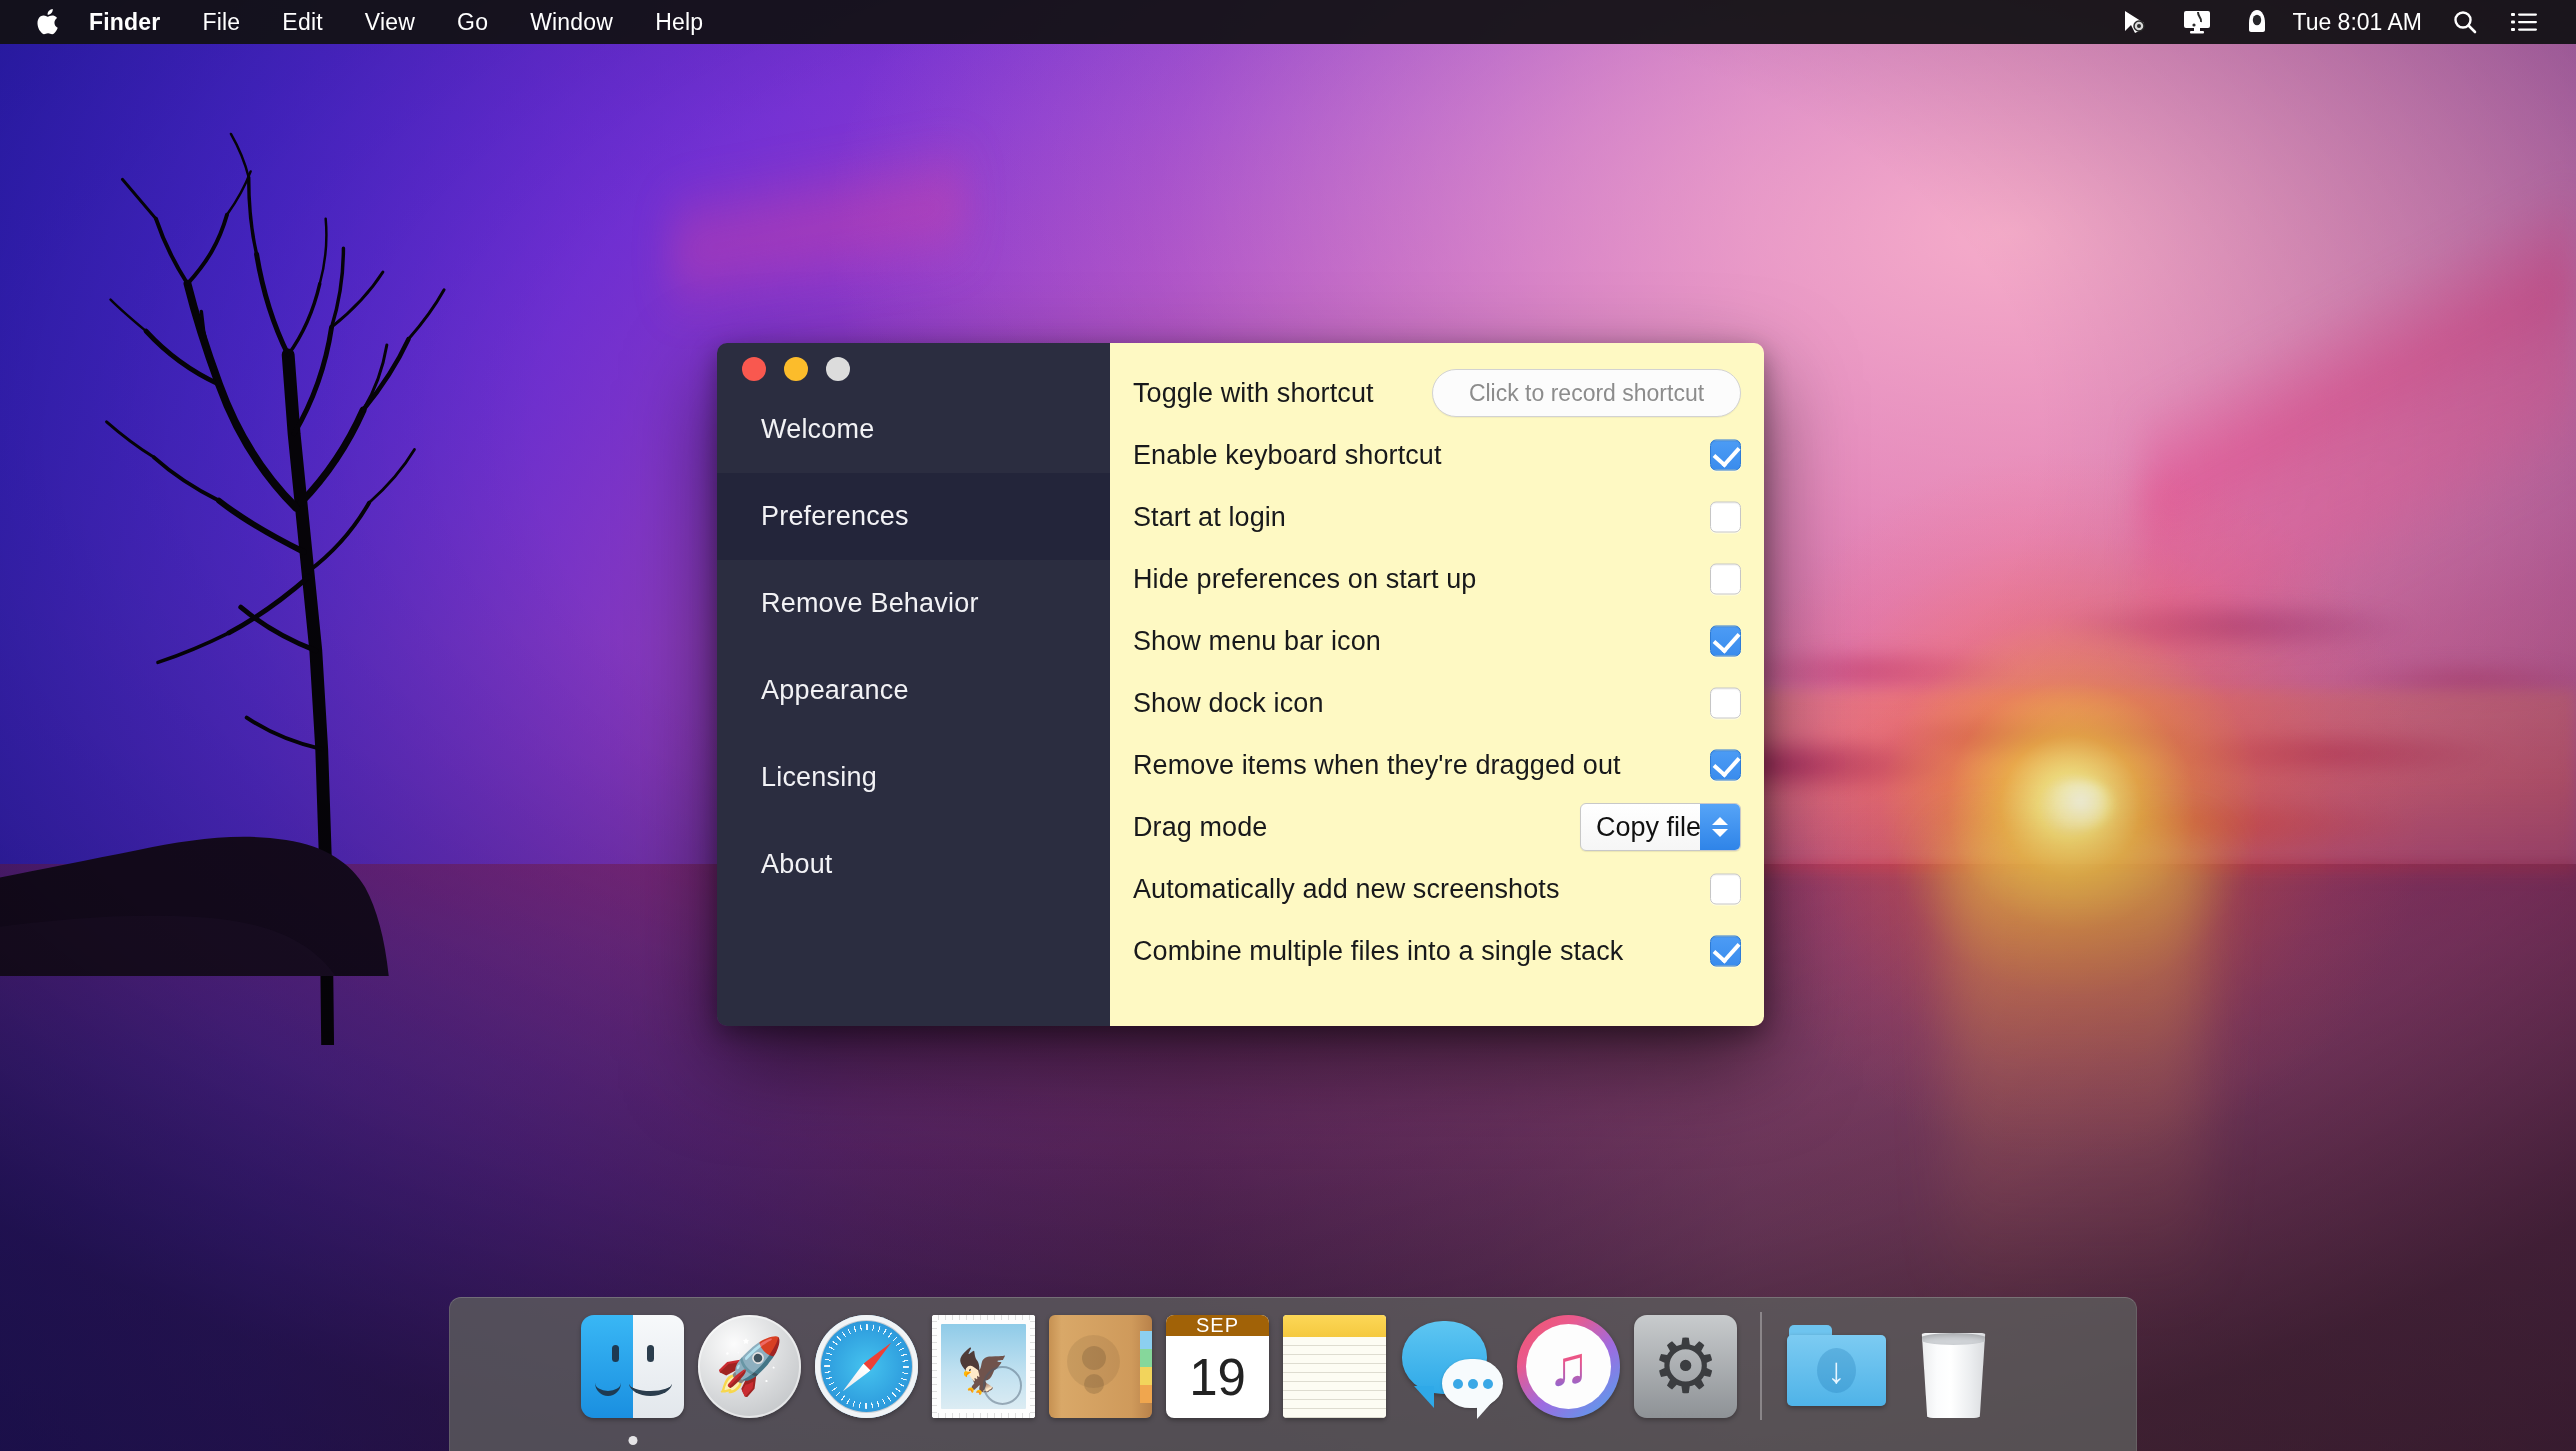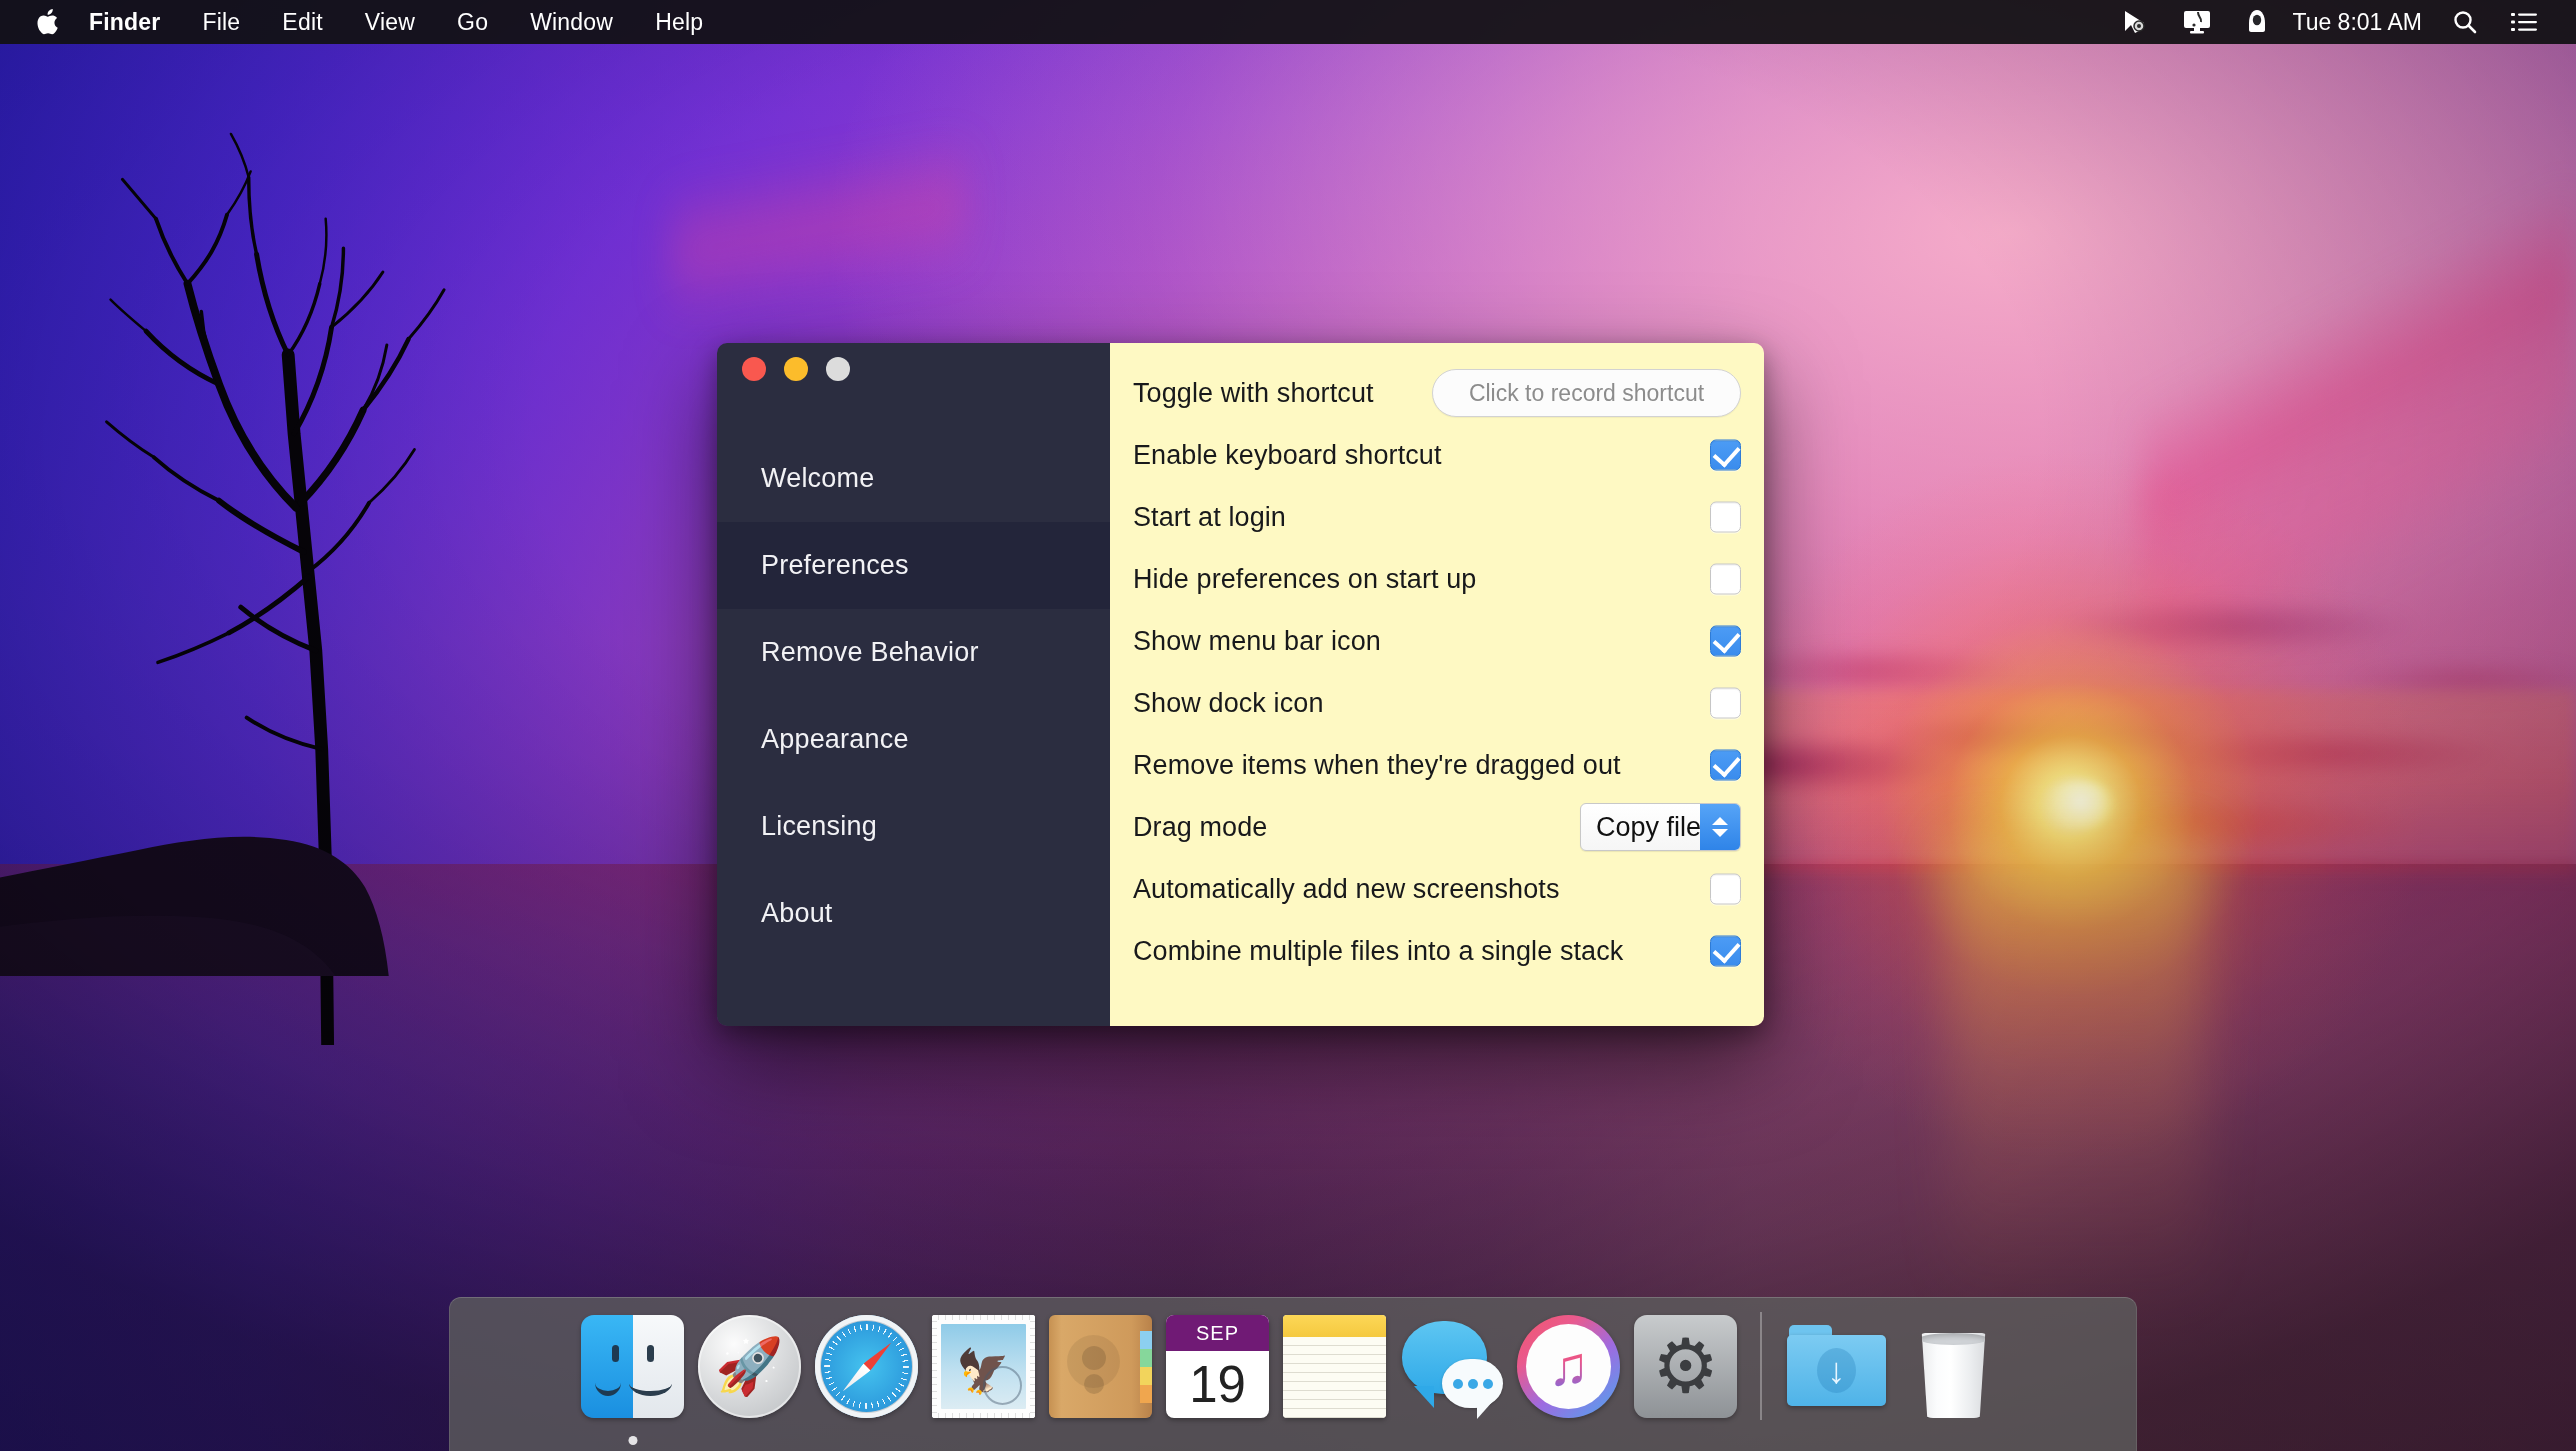--- a/index.html
+++ b/index.html
@@ -180,21 +180,21 @@
     width:393px; background:#2b2d40; flex:0 0 393px;
     position:relative;
   }
   .traffic{
     position:absolute; left:25px; top:14px; display:flex; gap:18px;
   }
   .tl{ width:24px; height:24px; border-radius:50%; }
   .tl-red{ background:#f9584f; }
   .tl-yellow{ background:#fcbc2b; }
   .tl-green{ background:#dcdcdc; }
-  .side-items{ padding-top:92px; }
+  .side-items{ padding-top:43px; }
   .side-item{
     height:87px; display:flex; align-items:center;
     padding-left:44px;
     color:#f2f2f5; font-size:27px; letter-spacing:0.2px;
   }
   .side-item.active{ background:#23253a; }
 
   #panel{
     flex:1; background:#fef9c3; padding:0;
     position:relative;
@@ -377,21 +377,21 @@
   .tabs i:nth-child(2){ background:#86d79b; }
   .tabs i:nth-child(3){ background:#f2d45c; }
   .tabs i:nth-child(4){ background:#f0a64e; }
 
   
   .ic-cal{
     width:100%;height:100%;border-radius:8px; overflow:hidden;
     background:#fff; box-shadow:0 2px 5px rgba(0,0,0,0.35);
     display:flex; flex-direction:column;
   }
-  .cal-top{ height:36px; background:#701a75; color:#fff; font-size:20px;
+  .cal-top{ height:21px; background:#a16207; color:#fff; font-size:20px;
     display:flex; align-items:center; justify-content:center; letter-spacing:1px; }
   .cal-day{ flex:1; display:flex; align-items:center; justify-content:center;
     font-size:51px; color:#222; }
 
   
   .ic-notes{
     width:100%;height:100%;border-radius:4px; overflow:hidden;
     background:#fdfcf3; box-shadow:0 2px 5px rgba(0,0,0,0.3);
     display:flex; flex-direction:column;
   }

